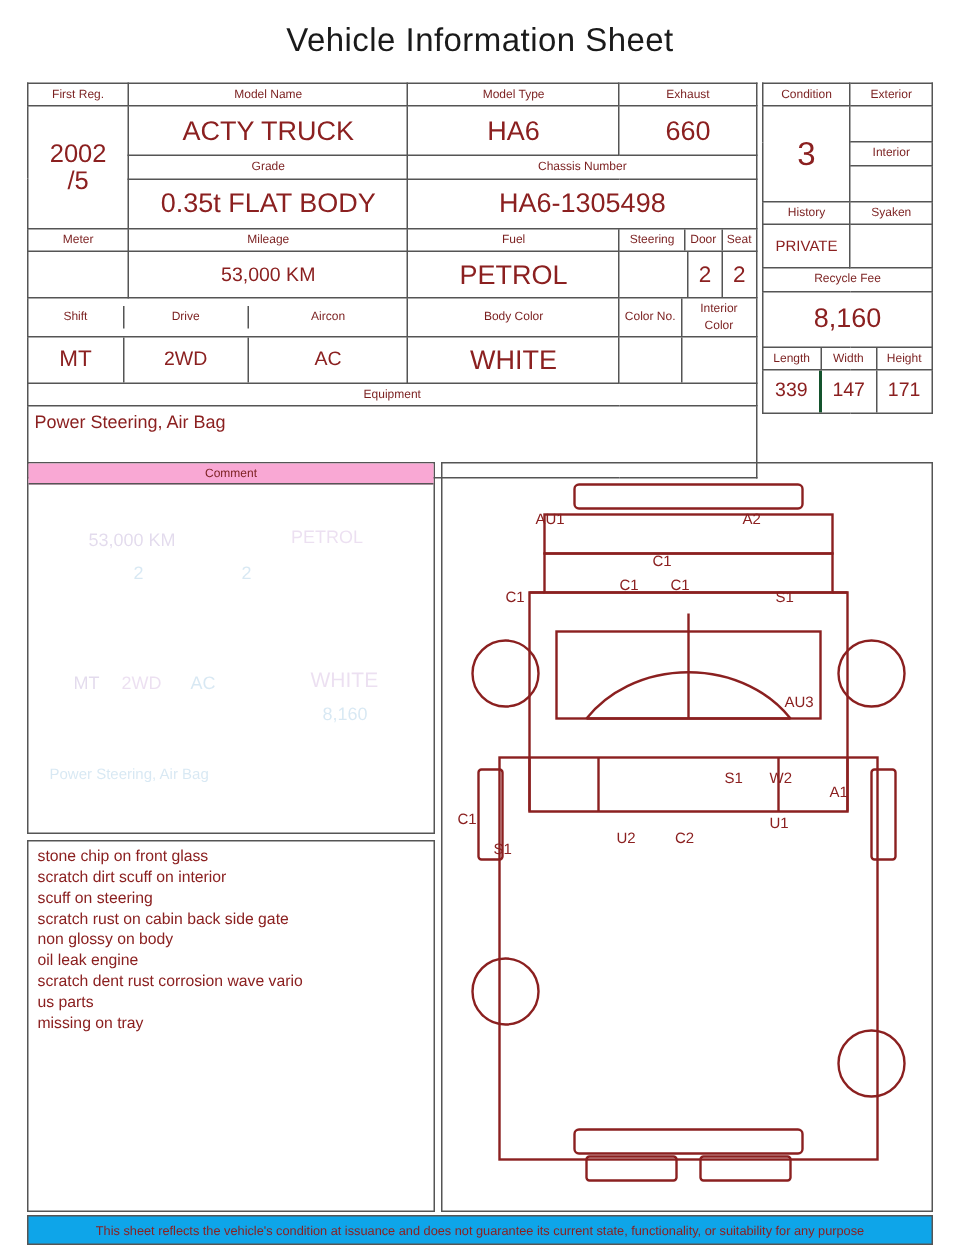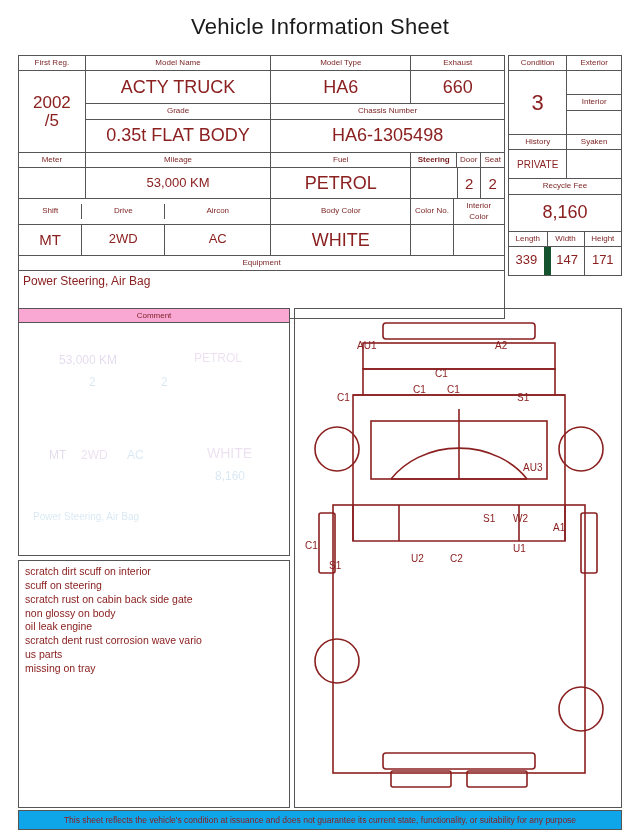--- a/index.html
+++ b/index.html
@@ -208,21 +208,21 @@
       </tr>
 
       <tr>
         <td class="hdr">Meter</td>
         <td class="hdr">Mileage</td>
         <td class="hdr">Fuel</td>
         <td class="hdr" style="padding:0;">
           <table style="width:100%;border-collapse:collapse;">
             <tbody>
                   <tr>
-              <td class="hdr" style="border:none;border-right:1px solid #555;width:50%;font-weight:bold;">Steering</td>
+              <td class="hdr" style="border:none;border-right:1px solid #555;width:50%;">Steering</td>
               <td class="hdr" style="border:none;border-right:1px solid #555;width:25%;">Door</td>
               <td class="hdr" style="border:none;width:25%;">Seat</td>
             </tr>
           </tbody>
               </table>
         </td>
       </tr>
       <tr>
         <td class="val-sm"></td>
         <td class="val" style="height:24px;font-size:13px;">53,000 KM</td>
@@ -339,21 +339,21 @@
             </tr>
           </tbody>
               </table>
         </td>
       </tr>
       <tr>
         <td style="padding:0;" colspan="2">
           <table style="width:100%;border-collapse:collapse;">
             <tbody>
                   <tr>
-              <td class="val" style="border:none;border-right:7px solid #14532d;width:34%;height:22px;font-size:13px;">339</td>
+              <td class="val" style="border:none;border-right:2px solid #14532d;width:34%;height:22px;font-size:13px;">339</td>
               <td class="val" style="border:none;border-right:1px solid #555;width:33%;font-size:13px;">147</td>
               <td class="val" style="border:none;width:33%;font-size:13px;">171</td>
             </tr>
           </tbody>
               </table>
         </td>
       </tr>
     </tbody>
       </table>
   </div>
@@ -371,20 +371,21 @@
         <span class="ghost ghost2" style="left:62px;top:125px;">2WD</span>
         <span class="ghost ghost3" style="left:108px;top:125px;">AC</span>
         <span class="ghost ghost2" style="left:188px;top:122px;font-size:14px;">WHITE</span>
         <span class="ghost ghost3" style="left:196px;top:146px;">8,160</span>
         <span class="ghost ghost3" style="left:14px;top:188px;font-size:10px;">Power Steering, Air Bag</span>
       </div>
     </div>
 
     <div class="special-box">
       <div class="special-list">
+        <div>stone chip on front glass</div>
         <div>scratch dirt scuff on interior</div>
         <div>scuff on steering</div>
         <div>scratch rust on cabin back side gate</div>
         <div>non glossy on body</div>
         <div>oil leak engine</div>
         <div>scratch dent rust corrosion wave vario</div>
         <div>us parts</div>
         <div>missing on tray</div>
       </div>
     </div>

